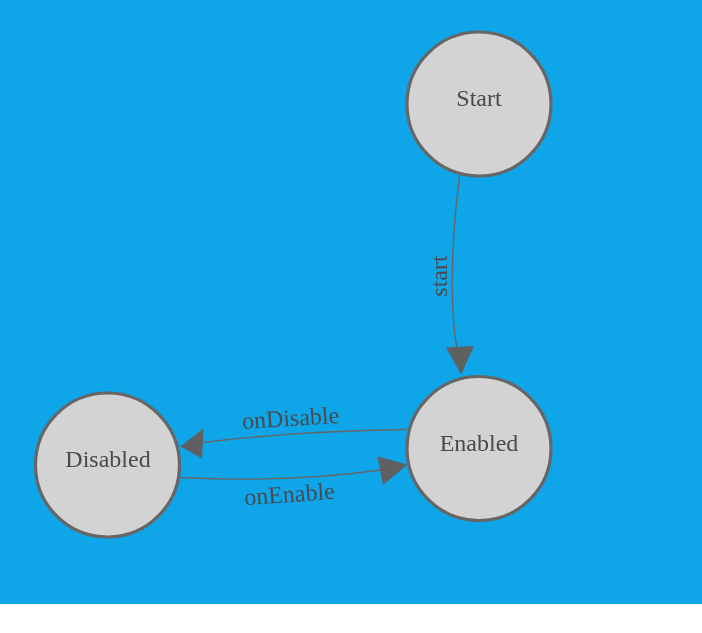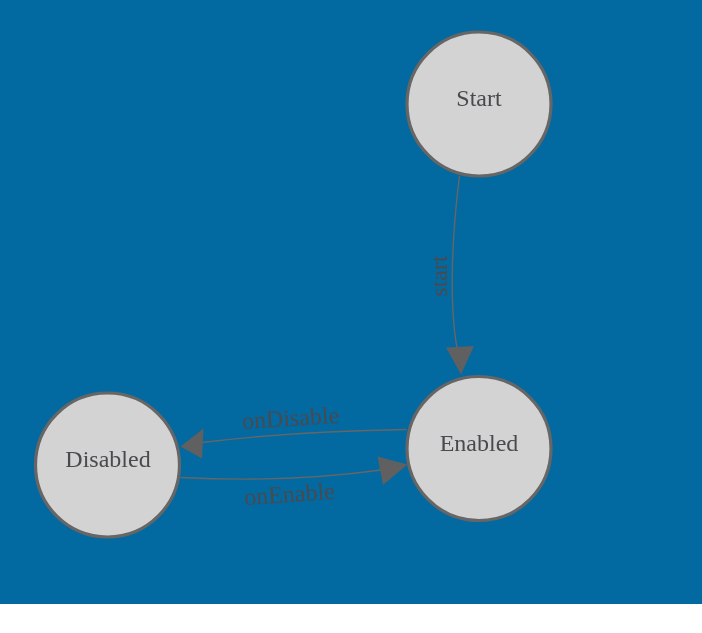--- a/index.html
+++ b/index.html
@@ -8,21 +8,21 @@
     background: #ffffff;
     width: 702px;
     height: 633px;
     overflow: hidden;
     font-family: "Liberation Serif", serif;
   }
   .canvas {
     position: relative;
     width: 702px;
     height: 604px;
-    background: #0369a1;
+    background: #0ea5e9;
   }
   svg { display: block; }
   .node {
     fill: #d3d3d3;
     stroke: #666666;
     stroke-width: 3.2;
   }
   .edge {
     fill: none;
     stroke: #666666;

